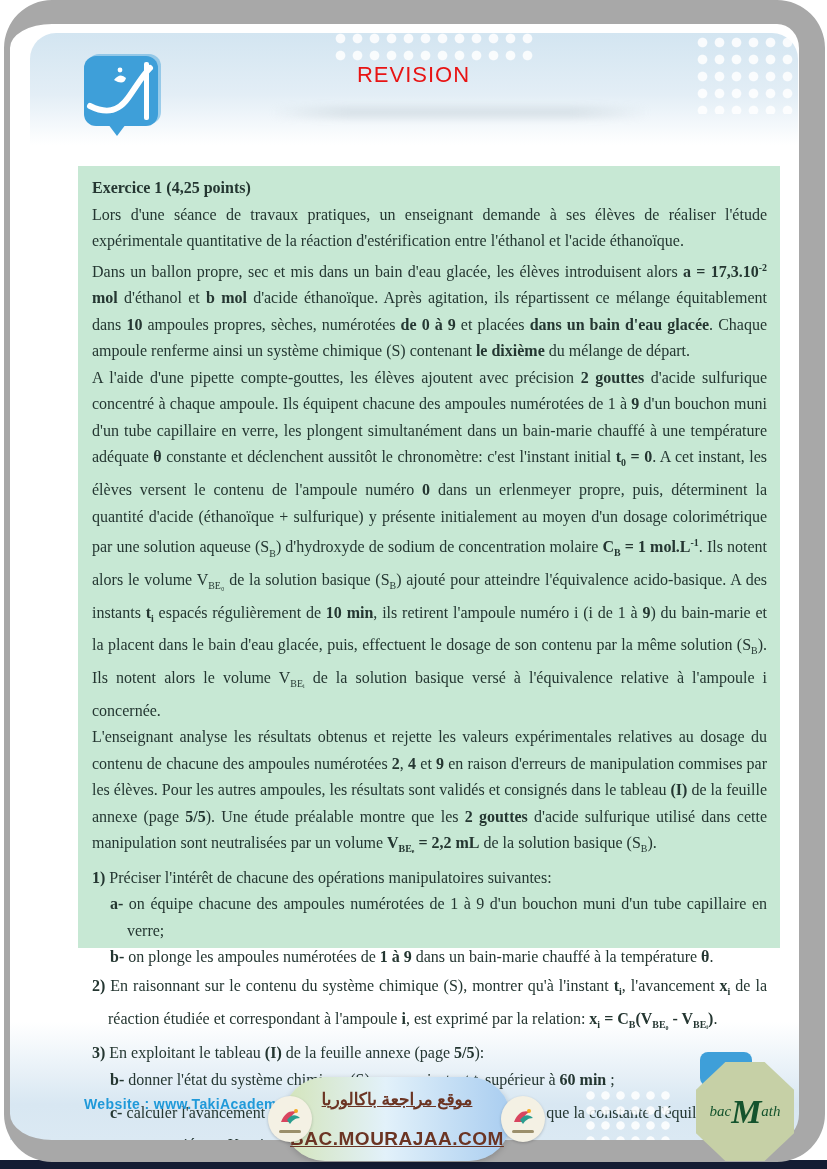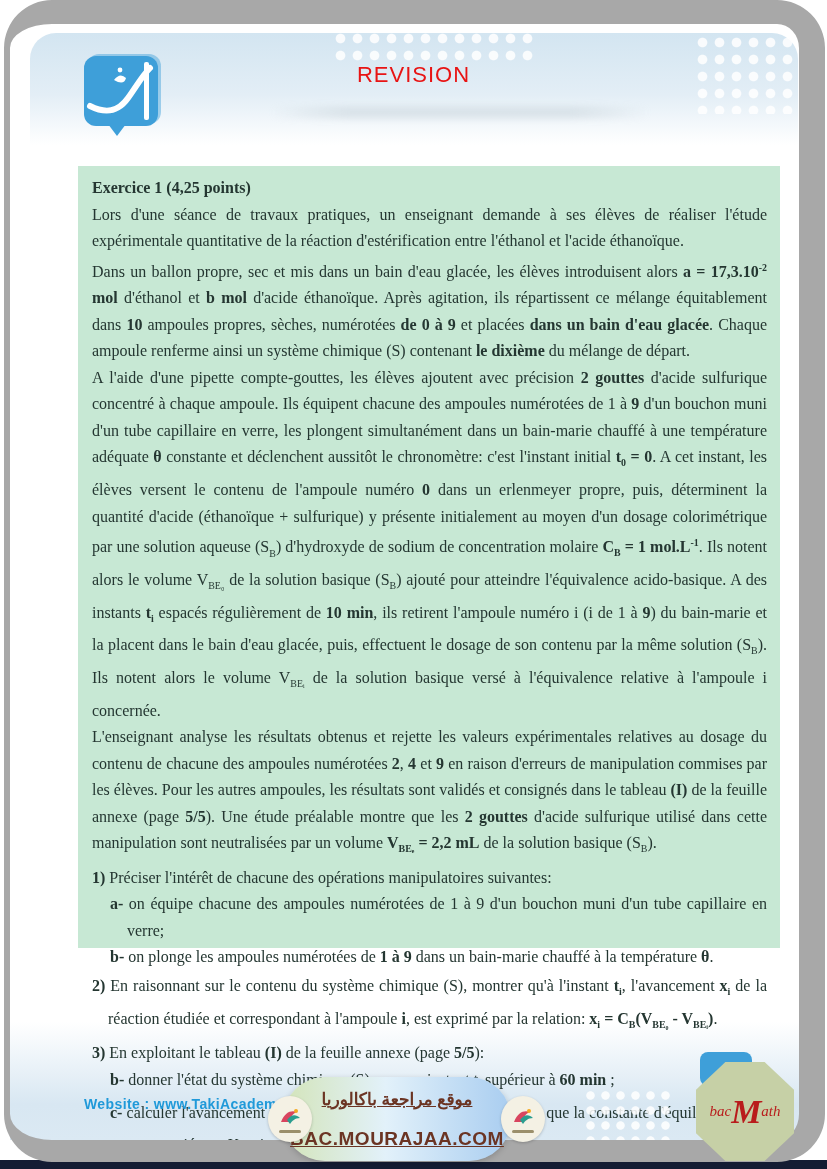--- a/index.html
+++ b/index.html
@@ -91,21 +91,21 @@
   }
   .circle-logo.left{left:268px;}
   .circle-logo.right{left:501px;}
   .circle-logo .tiny-text{width:22px;height:3px;background:#9b8f6b;border-radius:2px;margin-top:2px;}
   .bacmath-blue{position:absolute;left:700px;top:1052px;width:52px;height:34px;background:#3e9fd9;border-radius:8px;z-index:6;}
   .bacmath{
     position:absolute;left:696px;top:1062px;width:98px;height:99px;z-index:8;
     background:#c6d0a6;
     clip-path:polygon(30% 0%,70% 0%,100% 28%,100% 72%,70% 100%,30% 100%,0% 72%,0% 28%);
     display:flex;align-items:center;justify-content:center;
-    color:#b91c1c;font-family:"Liberation Serif", serif;font-style:italic;
+    color:#14532d;font-family:"Liberation Serif", serif;font-style:italic;
   }
   .bacmath .b1{font-size:15px;}
   .bacmath .b2{font-size:34px;line-height:30px;font-weight:bold;}
   .bacmath .b3{font-size:15px;}
 </style>
 </head>
 <body>
 
 <div class="header-panel"></div>
 <div class="footer-bg"></div>

